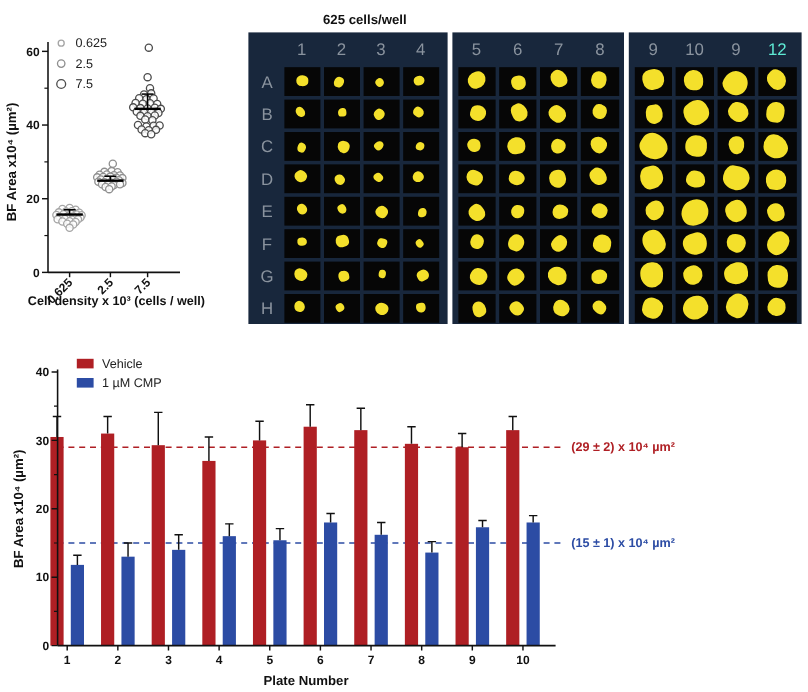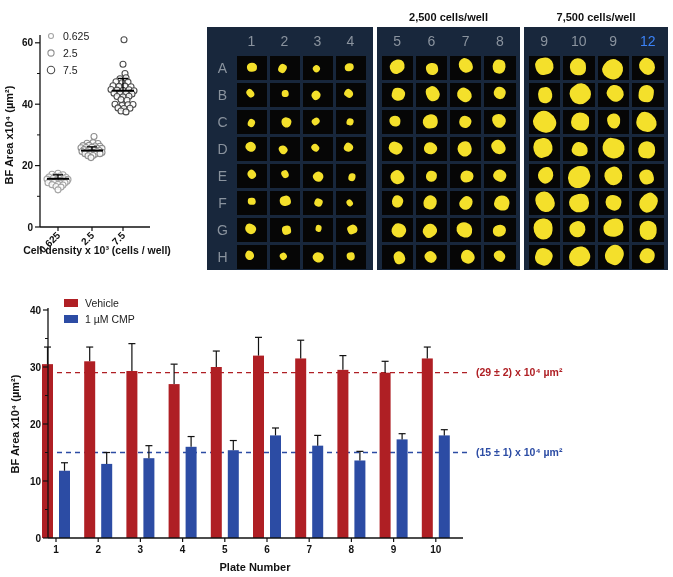--- a/index.html
+++ b/index.html
@@ -156,22 +156,21 @@
         <circle cx="51" cy="53" r="3.1" fill="#fff" stroke="#8F8F8F" stroke-width="1.1"></circle>
         <text x="63" y="56.5" font-size="10.5" fill="#222">2.5</text>
         <circle cx="51" cy="70" r="3.7" fill="#fff" stroke="#4D4D4D" stroke-width="1.1"></circle>
         <text x="63" y="73.5" font-size="10.5" fill="#222">7.5</text>
         <text transform="translate(13,135) rotate(-90)" text-anchor="middle" font-size="11" font-weight="bold" fill="#111111">BF Area x10⁴ (µm²)</text>
         <text x="97" y="254" text-anchor="middle" font-size="10.5" font-weight="bold" fill="#111111">Cell density x 10³ (cells / well)</text>
       </svg>
   </div>
 
   <div id="plate-panel">
-    <div class="plate-header" id="plate-header-2">2,500 cells/well</div>
-    <div class="plate-header" id="plate-header-3">7,500 cells/well</div>
+    <div class="plate-header" id="plate-header-1">625 cells/well</div>
     <div id="plate-body">
         <div class="pp" style="width: 166px; background: rgb(24, 39, 60);">
           <div class="pp-row" style="height: 27px; padding: 0px 3px;">
             <div style="width: 25px;"></div>
             <div class="pp-colhead" style="width: 33px; color: rgb(138, 147, 158);">1</div>
             <div class="pp-colhead" style="width: 33px; color: rgb(138, 147, 158);">2</div>
             <div class="pp-colhead" style="width: 33px; color: rgb(138, 147, 158);">3</div>
             <div class="pp-colhead" style="width: 33px; color: rgb(138, 147, 158);">4</div>
           </div>
           <div class="pp-row" style="height: 27px; padding: 0px 3px;">
@@ -413,21 +412,21 @@
             <div class="well" style="width: 31.25px; height: 24px; margin: 1.5px; background: rgb(6, 6, 6);">
               <div class="blob" style="width: 12.0479px; height: 10.4039px; background: rgb(244, 224, 43); border-radius: 42.7911% 40.8863% 52.8141% 44.748% / 59.4465% 59.777% 41.4221% 43.9524%; transform: translate(-0.528499px, 0.0818236px) rotate(46.8679deg);"></div>
             </div>
           </div>
         </div>
         <div class="pp" style="width: 144px; background: rgb(24, 39, 60);">
           <div class="pp-row" style="height: 27px; padding: 0px 3px;">
             <div class="pp-colhead" style="width: 34.5px; color: rgb(138, 147, 158);">9</div>
             <div class="pp-colhead" style="width: 34.5px; color: rgb(138, 147, 158);">10</div>
             <div class="pp-colhead" style="width: 34.5px; color: rgb(138, 147, 158);">9</div>
-            <div class="pp-colhead" style="width: 34.5px; color: #3b82f6;">12</div>
+            <div class="pp-colhead" style="width: 34.5px; color: #5eead4;">12</div>
           </div>
           <div class="pp-row" style="height: 27px; padding: 0px 3px;">
             <div class="well" style="width: 31.5px; height: 24px; margin: 1.5px; background: rgb(6, 6, 6);">
               <div class="blob" style="width: 18.3781px; height: 16.9244px; background: rgb(244, 224, 43); border-radius: 42.4204% 49.891% 42.6228% 40.5375% / 43.7706% 56.1567% 56.4316% 54.8704%; transform: translate(0.449783px, -1.42292px) rotate(347.694deg);"></div>
             </div>
             <div class="well" style="width: 31.5px; height: 24px; margin: 1.5px; background: rgb(6, 6, 6);">
               <div class="blob" style="width: 15.5575px; height: 17.3331px; background: rgb(244, 224, 43); border-radius: 42.0769% 56.6906% 57.9141% 58.5588% / 44.1826% 52.4932% 53.7828% 49.1447%; transform: translate(-0.633622px, -1.05765px) rotate(176.864deg);"></div>
             </div>
             <div class="well" style="width: 31.5px; height: 24px; margin: 1.5px; background: rgb(6, 6, 6);">
               <div class="blob" style="width: 19.7368px; height: 19.8822px; background: rgb(244, 224, 43); border-radius: 41.7333% 61.0112% 58.1923% 57.5039% / 49.3815% 52.2303% 53.806% 54.3528%; transform: translate(0.0025258px, 1.4236px) rotate(302.819deg);"></div>

